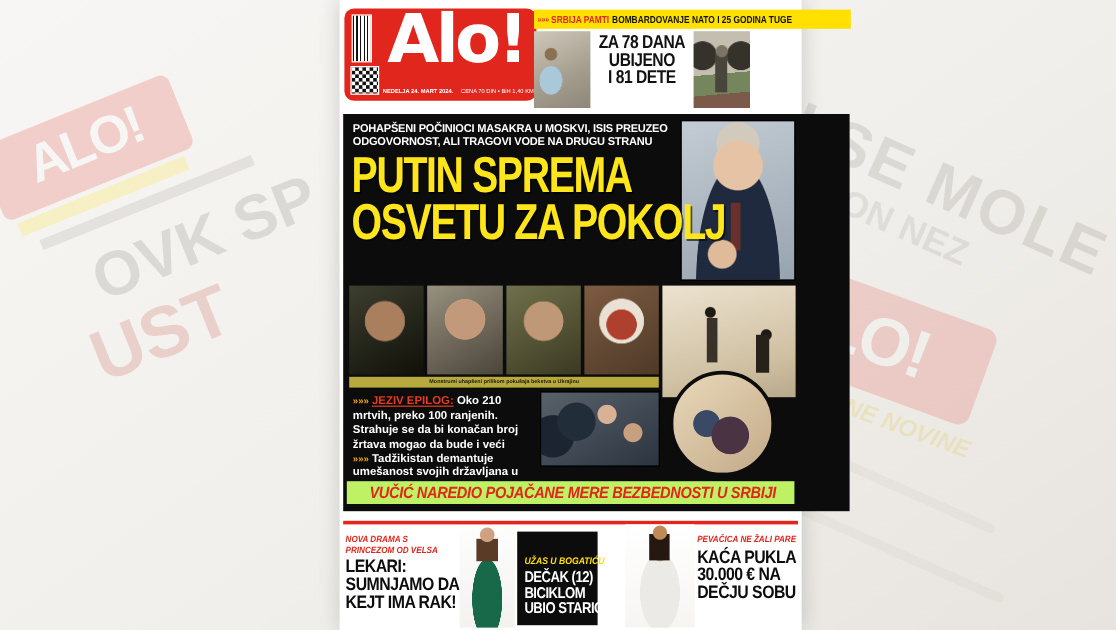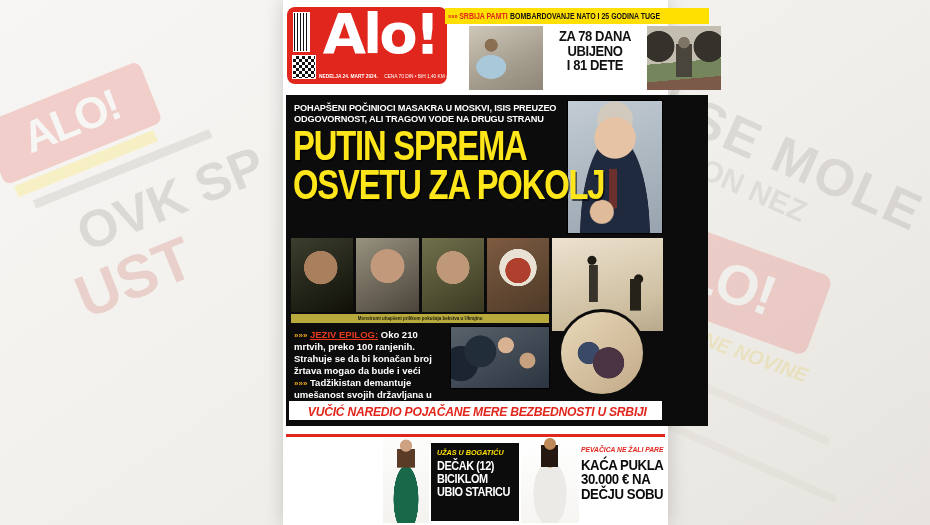--- a/index.html
+++ b/index.html
@@ -43,21 +43,21 @@
   .mast-info b{font-weight:900;}
 
   
   .top-strip{position:absolute;left:162px;top:8px;width:264px;height:16px;background:#ffe000;
         display:flex;align-items:center;padding-left:3px;overflow:hidden;}
   .top-strip .inner{display:flex;align-items:center;white-space:nowrap;transform:scaleX(.82);transform-origin:left center;
         font-weight:800;font-size:8.5px;}
   .top-strip .arr{color:#e1261d;font-size:7px;margin-right:2px;}
   .top-strip .red{color:#e1261d;margin-right:3px;}
   .top-strip .blk{color:#111;}
-  .top-row{position:absolute;left:162px;top:26px;width:252px;height:64px;display:flex;margin-left:24px;}
+  .top-row{position:absolute;left:162px;top:26px;width:180px;height:64px;display:flex;}
   .ph-child{width:74px;height:64px;background:
         radial-gradient(circle at 30% 30%,#8a6f52 0 9%,transparent 10%),
         radial-gradient(ellipse at 30% 64%,#a9c9da 0 20%,transparent 21%),
         linear-gradient(155deg,#cfc8ba 0%,#a49c8d 60%,#8e8678 100%);}
   .top-headline{flex:1;text-align:center;color:#111;font-weight:900;font-size:15.5px;line-height:.95;
         padding-top:3px;transform:scaleX(.84);transform-origin:center top;white-space:nowrap;letter-spacing:-.5px;}
   .ph-monument{width:74px;height:64px;background:
         radial-gradient(circle at 50% 26%,#7d7466 0 9%,transparent 10%),
         linear-gradient(#4a453c 0 0) 50% 60%/22% 52% no-repeat,
         radial-gradient(circle at 16% 32%,#35322c 0 20%,transparent 21%),
@@ -106,38 +106,38 @@
         radial-gradient(circle at 56% 30%,#d8b292 0 11%,transparent 12%),
         radial-gradient(circle at 78% 55%,#c7a07f 0 9%,transparent 10%),
         radial-gradient(circle at 30% 40%,#222d3a 0 20%,transparent 21%),
         radial-gradient(circle at 10% 60%,#1b2430 0 18%,transparent 19%),
         linear-gradient(150deg,#59616b,#2c3440);}
   .ph-inset{position:absolute;left:272px;top:214px;width:88px;height:88px;border-radius:50%;
         border:3px solid #0c0c0c;z-index:2;background:
         radial-gradient(circle at 58% 62%,#4a3342 0 22%,transparent 23%),
         radial-gradient(circle at 34% 50%,#3a4a66 0 16%,transparent 17%),
         linear-gradient(140deg,#e8d9ba,#c2a987);}
-  .banner{position:absolute;left:3px;bottom:6px;width:373px;height:19px;background:#ffffff;
+  .banner{position:absolute;left:3px;bottom:6px;width:373px;height:19px;background:#bef264;
         text-align:center;line-height:19px;z-index:4;}
   .banner span{display:inline-block;color:#e1261d;font-style:italic;font-weight:900;font-size:13.5px;
         white-space:nowrap;transform:scaleX(.9);transform-origin:center;letter-spacing:-.3px;}
 
   
   .red-rule{position:absolute;left:3px;top:434px;width:379px;height:3px;background:#e1261d;}
   .teaser-kicker{color:#e1261d;font-style:italic;font-weight:800;font-size:7.5px;line-height:1.15;white-space:nowrap;
         transform:scaleX(.9);transform-origin:left top;}
   .teaser-headline{color:#0c0c0c;font-weight:900;font-size:15px;line-height:.98;letter-spacing:-.5px;
         white-space:nowrap;transform:scaleX(.88);transform-origin:left top;margin-top:3px;}
   .t-left{position:absolute;left:5px;top:446px;width:100px;}
   .ph-kate{position:absolute;left:100px;top:438px;width:46px;height:85px;background:
         radial-gradient(circle at 50% 9%,#cfa183 0 7%,transparent 8%),
         linear-gradient(#5a3b26 0 0) 50% 16%/40% 22% no-repeat,
         radial-gradient(ellipse at 50% 72%,#17694a 0 38%,transparent 39%),
         linear-gradient(#fdfdfc,#f3f2ef);}
-  .t-mid{position:absolute;left:148px;top:443px;width:88px;height:78px;background:#0c0c0c;padding:5px 6px;}
+  .t-mid{position:absolute;left:148px;top:443px;width:67px;height:78px;background:#0c0c0c;padding:20px 6px;}
   .t-mid .teaser-kicker{color:#ffe000;font-size:8px;}
   .t-mid .teaser-headline{color:#fff;font-size:13px;transform:scaleX(.84);}
   .ph-singer{position:absolute;left:238px;top:437px;width:58px;height:86px;background:
         radial-gradient(circle at 50% 8%,#c08a58 0 6.5%,transparent 7.5%),
         linear-gradient(#241811 0 0) 50% 13%/30% 26% no-repeat,
         radial-gradient(circle at 50% 30%,#caa27a 0 7%,transparent 8%),
         radial-gradient(ellipse at 50% 66%,#eceae6 0 40%,transparent 41%),
         linear-gradient(#ffffff,#f6f5f2);}
   .t-right{position:absolute;left:298px;top:446px;width:86px;}
 </style>
@@ -223,20 +223,31 @@
       <div class="ph-crowd"></div>
       <div class="ph-inset"></div>
 
       <div class="banner">
         <span>VUČIĆ NAREDIO POJAČANE MERE BEZBEDNOSTI U SRBIJI</span>
       </div>
     </div>
 
     <div class="red-rule"></div>
 
+    <div class="t-left">
+      <div class="teaser-kicker">
+        <div>NOVA DRAMA S</div>
+        <div>PRINCEZOM OD VELSA</div>
+      </div>
+      <div class="teaser-headline">
+        <div>LEKARI:</div>
+        <div>SUMNJAMO DA</div>
+        <div>KEJT IMA RAK!</div>
+      </div>
+    </div>
     <div class="ph-kate"></div>
 
     <div class="t-mid">
       <div class="teaser-kicker">UŽAS U BOGATIĆU</div>
       <div class="teaser-headline">
         <div>DEČAK (12)</div>
         <div>BICIKLOM</div>
         <div>UBIO STARICU</div>
       </div>
     </div>

